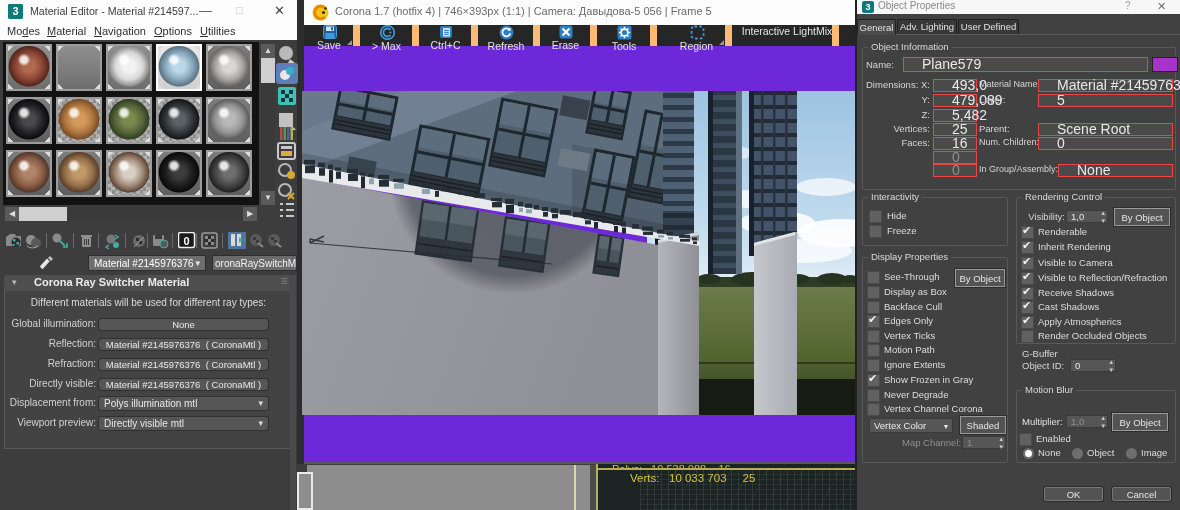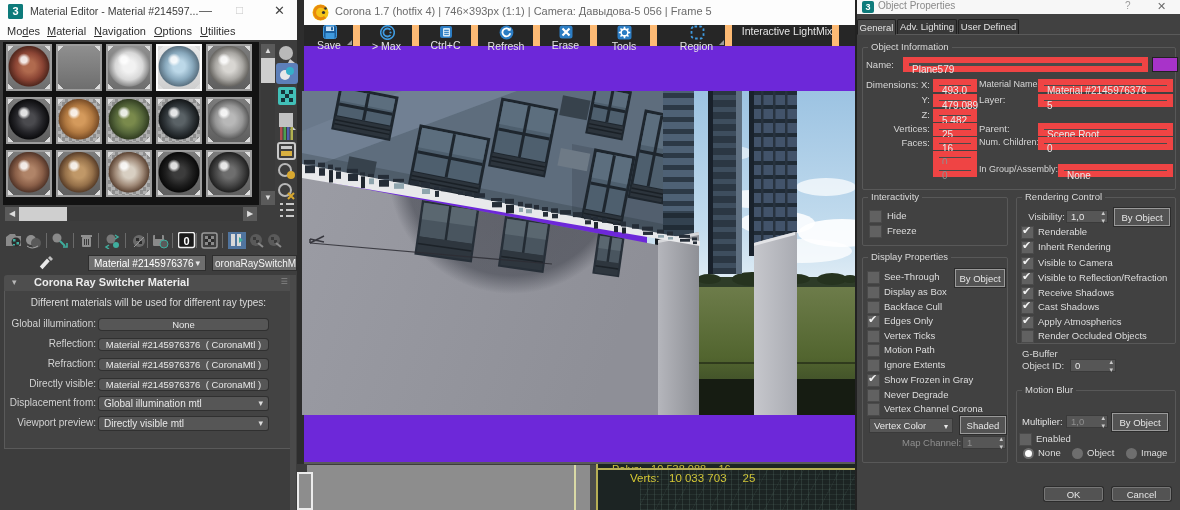--- a/index.html
+++ b/index.html
@@ -33,22 +33,22 @@
   #objprop { left:857px; top:0; width:323px; height:510px; background:#414141;
       font-size:9.5px; color:#d6d6d6; white-space:nowrap; }
   #objprop .titlebar { left:0; top:0; width:323px; height:14px; background:#f7f7f7;
       color:#7a7a7a; font-size:10px; }
   .tab { position:absolute; top:19px; height:15px; background:#383838;
       border:1px solid #1f1f1f; border-bottom:none; color:#e2e2e2;
       font-size:9.5px; text-align:center; border-radius:2px 2px 0 0; }
   .grp { position:absolute; border:1px solid #585858; border-radius:2px; }
   .grp .glabel { position:absolute; top:-7px; left:5px; background:#414141;
       padding:0 3px; color:#dadada; font-size:9.5px; }
-  .fld { position:absolute; height:13px; background:#4a4a4a; border:6px solid #ef4444;
-      color:#e9e9e9; padding-left:3px; line-height:11px; font-size:10px; }
+  .fld { position:absolute; height:13px; background:#4a4a4a; border:1px solid #ef4444;
+      color:#e9e9e9; padding-left:18px; line-height:11px; font-size:14px; }
   .cb { position:absolute; width:11px; height:11px; background:#616161;
       box-shadow:0 0 0 1px #4a4a4a; }
   .cb.on::after { content:"\2714"; position:absolute; left:0px; top:-3px; color:#f2f2f2;
       font-size:11px; }
   .cblabel { position:absolute; color:#dedede; font-size:9.5px; white-space:nowrap; }
   .btn3d { position:absolute; background:#535353; border:1px solid #9a9a9a;
       box-shadow:0 0 0 1px #2c2c2c; color:#e6e6e6; text-align:center; font-size:9.5px; }
   .spin { position:absolute; height:13px; background:#565656; border:1px solid #3a3a3a;
       color:#e9e9e9; font-size:9.5px; padding-left:4px; line-height:12px; }
   .spin::after { content:"\25B4\A\25BE"; white-space:pre; position:absolute; right:2px; top:-2px;
@@ -661,21 +661,21 @@
         <div class="abs" style="left:0;top:49px;width:297px;text-align:center;color:#dcdcdc;font-size:10px;">Different materials will be used for different ray types:</div>
         <div class="rlabel" style="left:0;top:70px;width:96px;">Global illumination:</div>
         <div class="rbtn" style="top:71px;">None</div>
         <div class="rlabel" style="left:0;top:90px;width:96px;">Reflection:</div>
         <div class="rbtn" style="top:91px;">Material #2145976376&nbsp; ( CoronaMtl )</div>
         <div class="rlabel" style="left:0;top:110px;width:96px;">Refraction:</div>
         <div class="rbtn" style="top:111px;">Material #2145976376&nbsp; ( CoronaMtl )</div>
         <div class="rlabel" style="left:0;top:130px;width:96px;">Directly visible:</div>
         <div class="rbtn" style="top:131px;">Material #2145976376&nbsp; ( CoronaMtl )</div>
         <div class="rlabel" style="left:0;top:149px;width:96px;">Displacement from:</div>
-        <div class="rdd" style="top:149px;">Global illumination mtl</div>
+        <div class="rdd" style="top:149px;">Polys illumination mtl</div>
         <div class="rlabel" style="left:0;top:169px;width:96px;">Viewport preview:</div>
         <div class="rdd" style="top:169px;">Directly visible mtl</div>
         <div class="abs" style="left:290px;top:27px;width:6px;height:235px;background:#4a4a4a;"></div>
       </div>
   </div>
 
   <div class="abs" style="left:855px;top:0;width:2px;height:510px;background:#222;z-index:5;"></div>
   <div id="objprop" class="abs">
       <div class="titlebar abs"></div>
       <div class="abs" style="left:5px;top:1px;">

